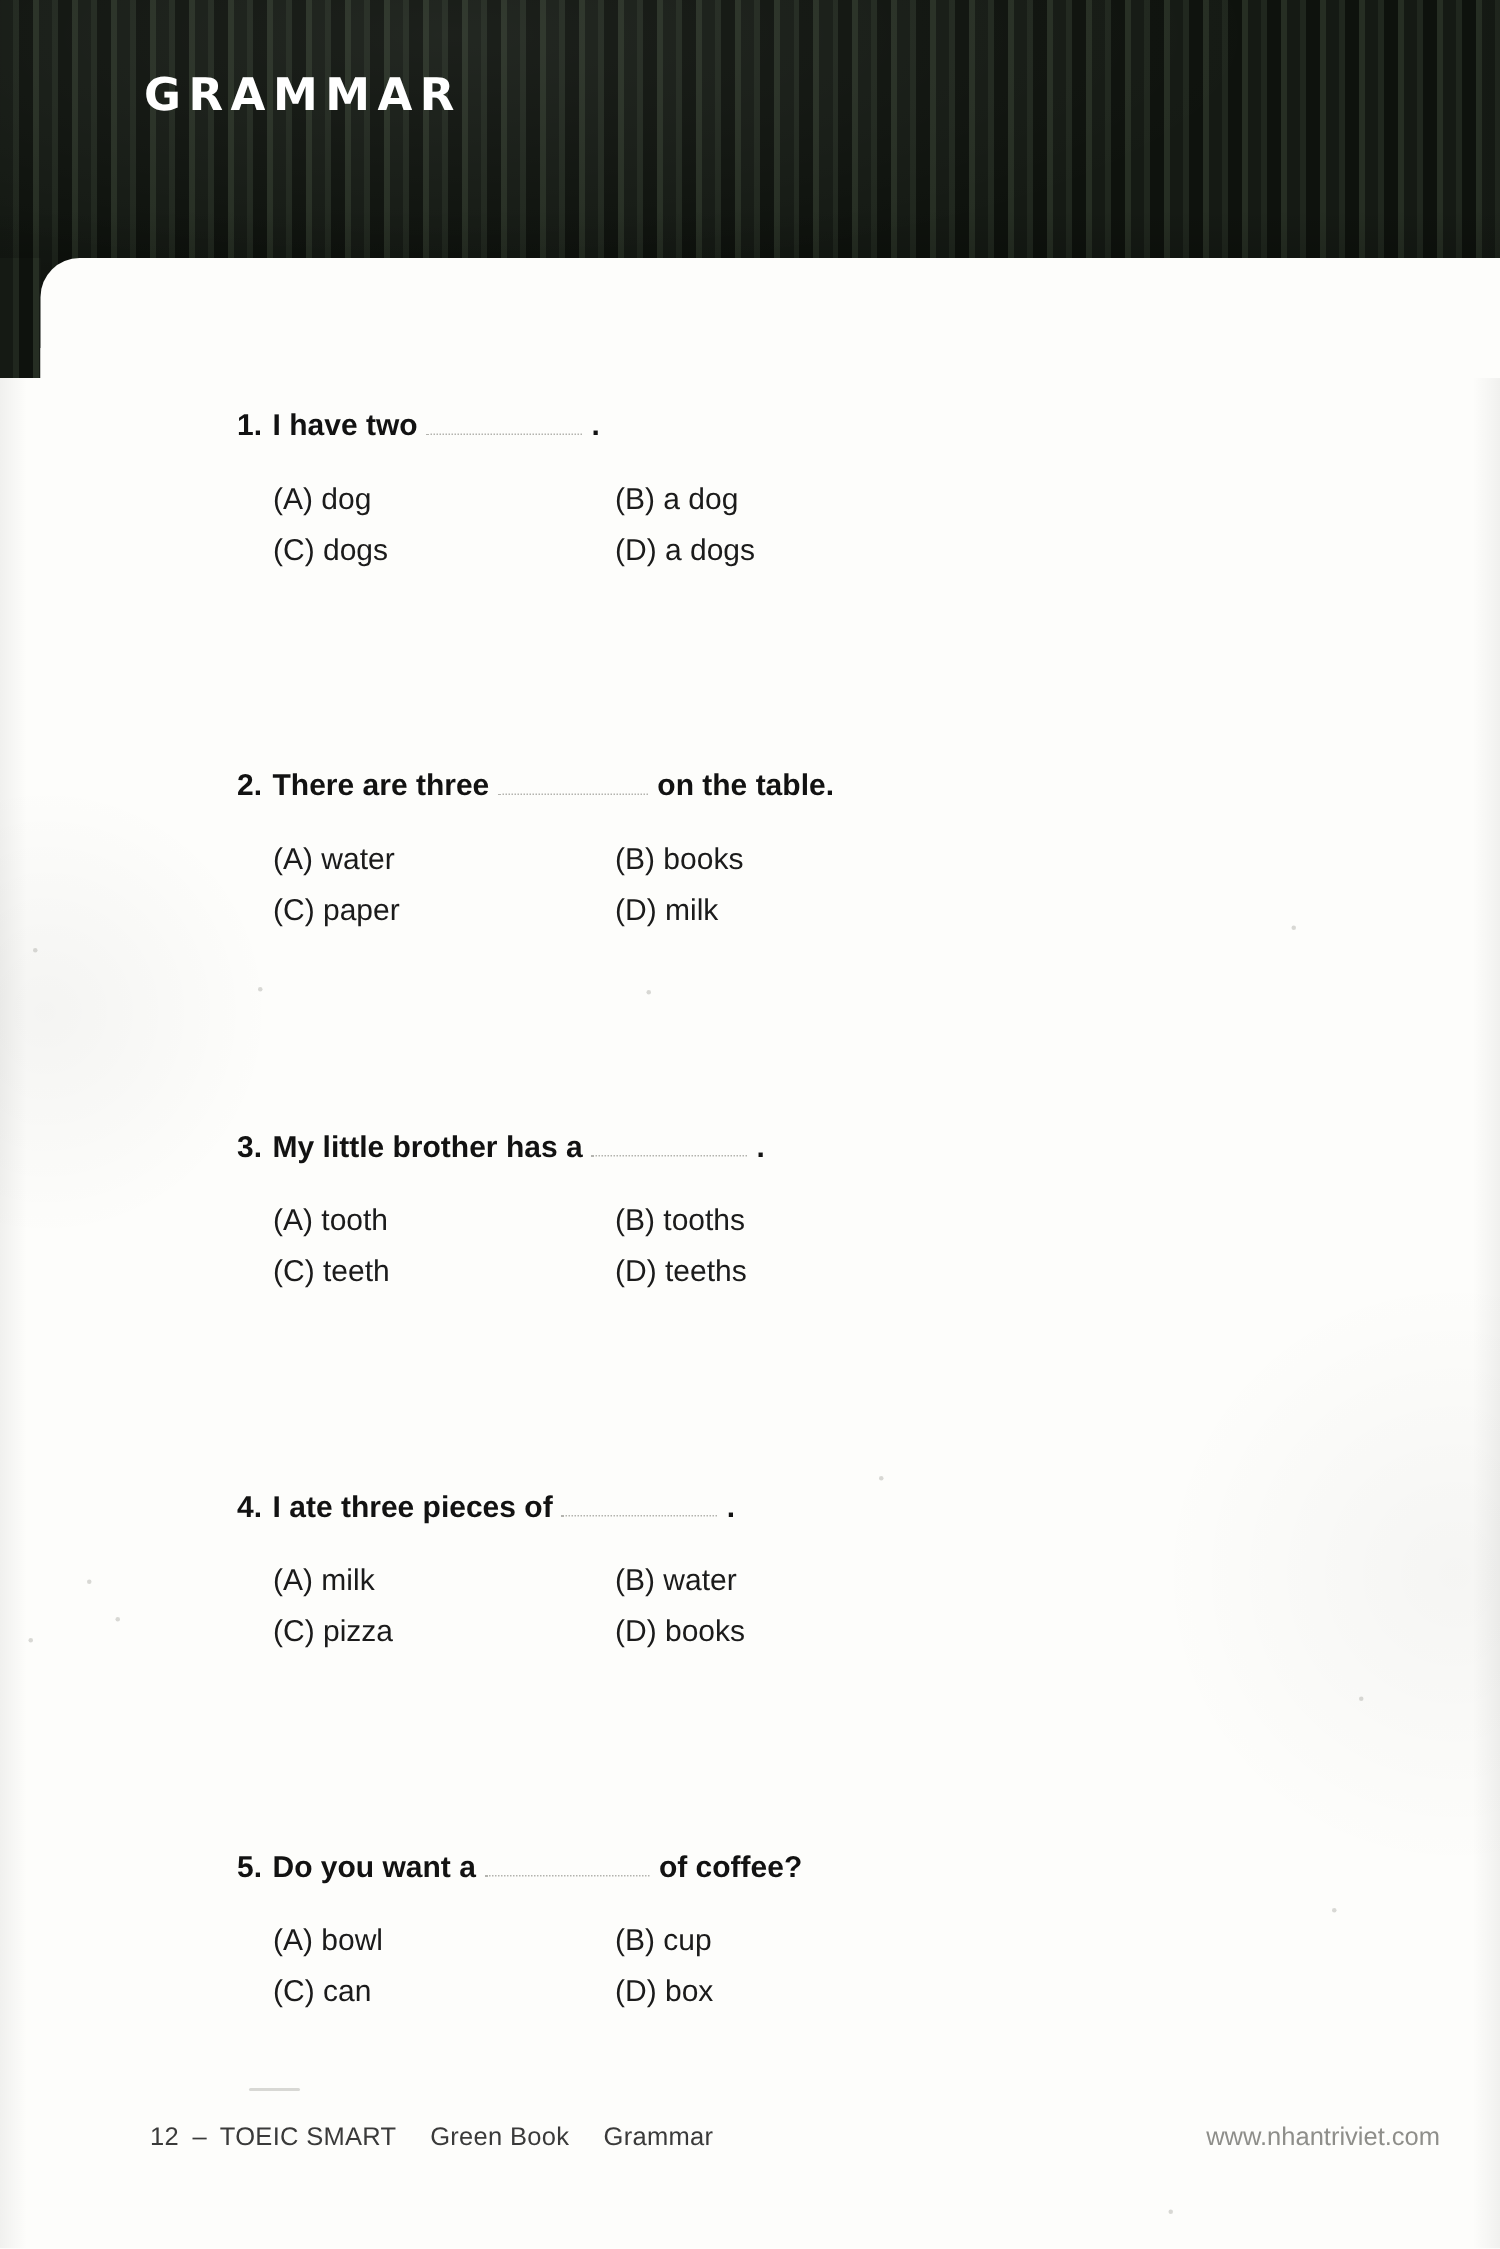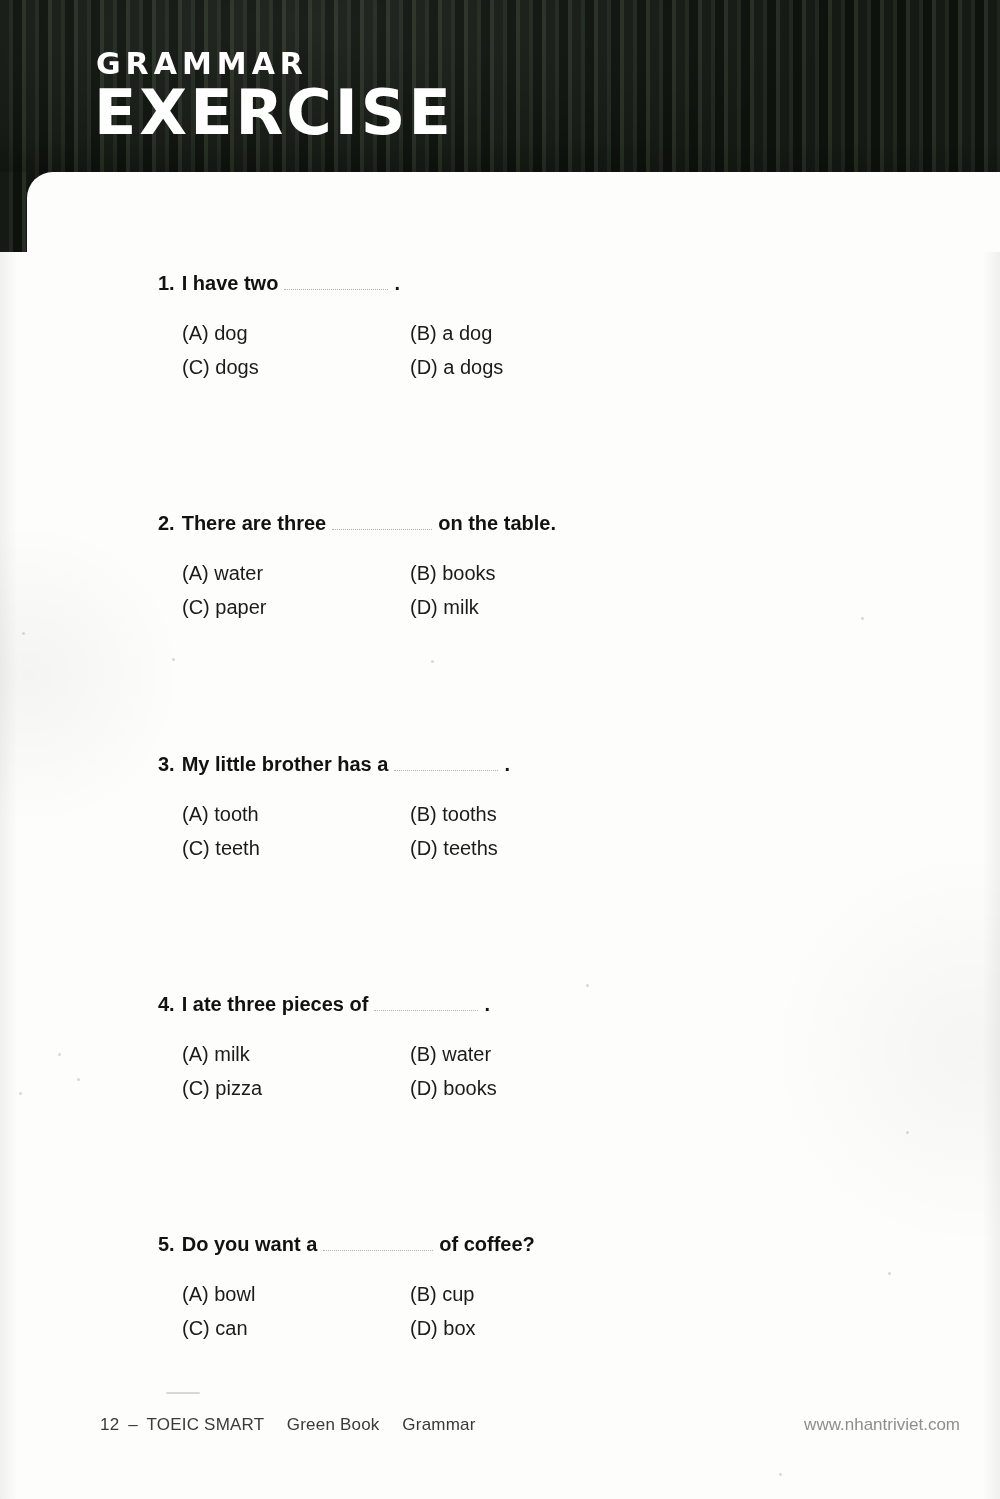--- a/index.html
+++ b/index.html
@@ -199,21 +199,20 @@
 </style>
 </head>
 <body>
 
 <div class="page">
 
   <div class="header-band"></div>
   <div class="band-left-strip"></div>
   <div class="band-notch"></div>
   <div class="title-grammar">GRAMMAR</div>
-  <div class="title-exercise">EXERCISE</div>
 
   <div class="instruction">Choose the best option to complete each sentence.</div>
   <div class="track">
     <span class="headphone-icon">
       <svg width="26" height="22" viewBox="0 0 26 22" xmlns="http://www.w3.org/2000/svg">
         <path d="M3 14 A10 10 0 0 1 23 14" stroke="#111" stroke-width="2.6" fill="none"></path>
         <rect x="1" y="11" width="6" height="10" rx="3" fill="#111"></rect>
         <rect x="19" y="11" width="6" height="10" rx="3" fill="#111"></rect>
       </svg>
     </span>

